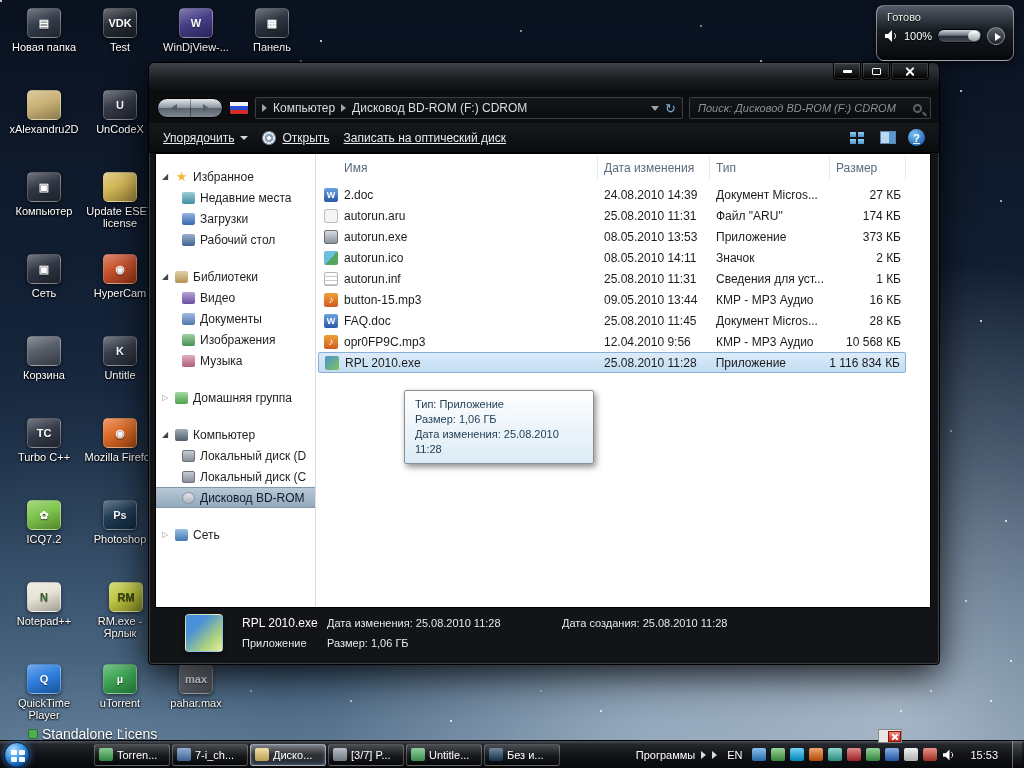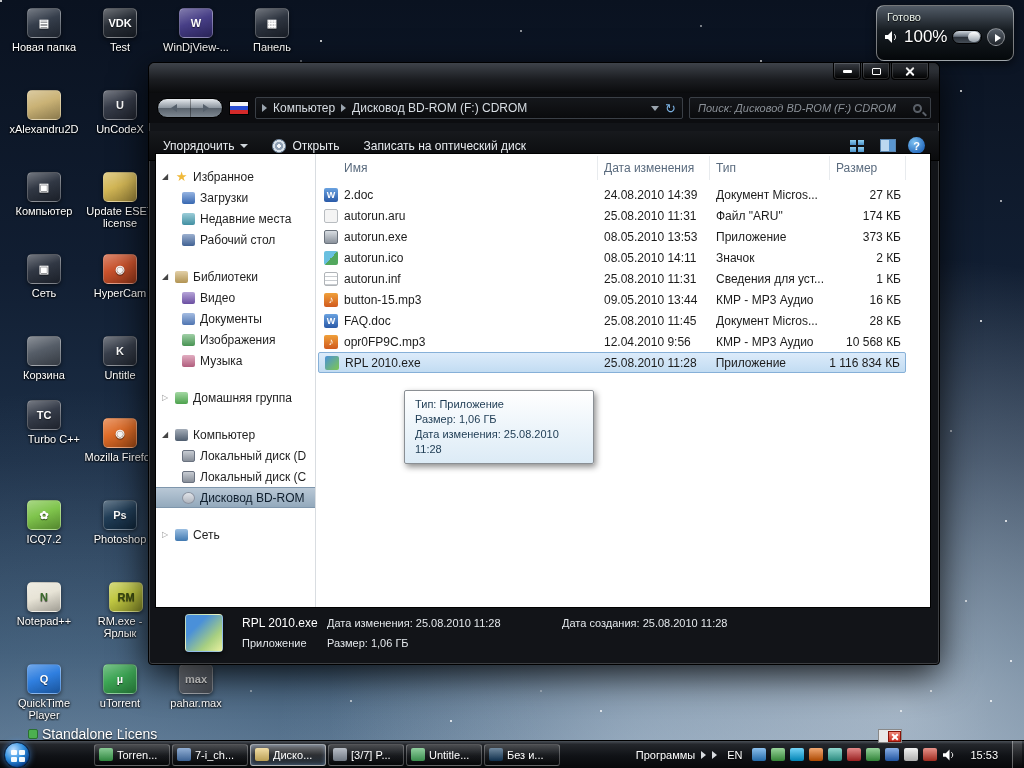--- a/index.html
+++ b/index.html
@@ -36,21 +36,21 @@
   .partial-label .dot{width:10px;height:10px;border-radius:2px;background:#4cb050;border:1px solid #2a7030;}
 
   
   .volume-popup{position:absolute;left:876px;top:5px;width:138px;height:56px;z-index:40;
     border-radius:8px;border:1px solid rgba(255,255,255,.45);
     background:linear-gradient(180deg,rgba(90,100,110,.9),rgba(25,30,35,.92) 45%,rgba(5,8,10,.95));
     box-shadow:0 3px 10px rgba(0,0,0,.6);padding:4px 8px;}
   .vp-title{font-size:11px;color:#e8f0e8;text-shadow:0 1px 1px #000;padding:1px 2px;}
   .vp-body{display:flex;align-items:center;gap:5px;margin-top:3px;}
   .vp-speaker svg{display:block;}
-  .vp-level{font-size:17px;color:#fff;text-shadow:0 1px 1px #000;}
+  .vp-level{font-size:11px;color:#fff;text-shadow:0 1px 1px #000;}
   .vp-slider{flex:1;height:14px;border-radius:7px;border:1px solid #000;
     background:linear-gradient(180deg,#cfd6dd,#6a7480 45%,#2a3038 50%,#454d56);position:relative;}
   .vp-slider::after{content:"";position:absolute;right:1px;top:1px;width:12px;height:10px;border-radius:5px;
     background:linear-gradient(180deg,#fff,#98a2ac);}
   .vp-arrow{width:18px;height:18px;border-radius:50%;border:1px solid rgba(255,255,255,.4);
     background:linear-gradient(180deg,#5a626c,#20252b);position:relative;cursor:pointer;}
   .vp-arrow::after{content:"";position:absolute;left:7px;top:5px;border-left:6px solid #fff;
     border-top:4px solid transparent;border-bottom:4px solid transparent;}
 
   
@@ -85,23 +85,23 @@
   .crumb .csep{border-left:5px solid #9aa4ae;border-top:4px solid transparent;border-bottom:4px solid transparent;}
   .crumb .spacer{flex:1;}
   .crumb .dd{border-top:5px solid #9aa4ae;border-left:4px solid transparent;border-right:4px solid transparent;cursor:pointer;}
   .crumb .refresh{color:#7ab0e0;font-size:13px;cursor:pointer;}
   .searchbox{flex:1;height:22px;border:1px solid #3a3f46;background:linear-gradient(180deg,#15171b,#0a0b0d);
     border-radius:2px;display:flex;align-items:center;padding:0 8px;color:#8a9097;font-size:11px;
     font-style:italic;cursor:text;}
   .searchbox .mag{margin-left:auto;width:9px;height:9px;border:2px solid #5a6068;border-radius:50%;position:relative;}
   .searchbox .mag::after{content:"";position:absolute;left:7px;top:7px;width:5px;height:2px;background:#5a6068;transform:rotate(45deg);}
 
-  .toolbar{position:absolute;left:0;top:68px;right:0;height:30px;background:linear-gradient(180deg,#17191d,#0a0b0d);
-    display:flex;align-items:center;padding:0 14px;gap:24px;color:#e8ecf0;font-size:12px;
-    border-bottom:1px solid #000;}
+  .toolbar{position:absolute;left:0;top:60px;right:0;height:30px;background:linear-gradient(180deg,#17191d,#0a0b0d);
+    display:flex;align-items:center;padding:0 14px;gap:14px;color:#e8ecf0;font-size:12px;
+    border-bottom:1px solid #000;text-decoration:underline;}
   .tbtn{display:flex;align-items:center;gap:6px;cursor:pointer;white-space:nowrap;}
   .tbtn .dd{border-top:4px solid #cfd5db;border-left:4px solid transparent;border-right:4px solid transparent;}
   .disc-icon{width:14px;height:14px;border-radius:50%;
     background:radial-gradient(circle,#f4f7fa 16%,#8fa0b4 18% 42%,#d9e2ea 44% 58%,#7e92a8 60%);}
   .tool-right{margin-left:auto;display:flex;align-items:center;gap:12px;}
   .views-btn{display:flex;align-items:center;gap:4px;cursor:pointer;}
   .views-grid{width:14px;height:12px;background:
     linear-gradient(#8fd0f0,#4a90c8) left top/6px 5px no-repeat,
     linear-gradient(#8fd0f0,#4a90c8) right top/6px 5px no-repeat,
     linear-gradient(#8fd0f0,#4a90c8) left bottom/6px 5px no-repeat,
@@ -254,21 +254,21 @@
         <div class="dlabel">HyperCam</div>
       </div>
       <div class="dicon" style="left: 8px; top: 336px;">
         <div class="dicon-img" style="background-color: rgb(77, 85, 96);"></div>
         <div class="dlabel">Корзина</div>
       </div>
       <div class="dicon" style="left: 84px; top: 336px;">
         <div class="dicon-img" style="background-color: rgb(46, 53, 66);">K</div>
         <div class="dlabel">Untitle</div>
       </div>
-      <div class="dicon" style="left: 8px; top: 400px; text-align: right;">
+      <div class="dicon" style="left: 8px; top: 418px;">
         <div class="dicon-img" style="background-color: rgb(43, 50, 64);">TC</div>
         <div class="dlabel">Turbo C++</div>
       </div>
       <div class="dicon" style="left: 84px; top: 418px;">
         <div class="dicon-img" style="background-color: rgb(224, 102, 30);">◉</div>
         <div class="dlabel">Mozilla Firefox</div>
       </div>
       <div class="dicon" style="left: 8px; top: 500px;">
         <div class="dicon-img" style="background-color: rgb(120, 193, 66);">✿</div>
         <div class="dlabel">ICQ7.2</div>
@@ -387,26 +387,26 @@
 
     <div class="main">
       <div class="sidebar" id="sidebar">
           <div class="sb-sec">
             <div class="sb-item">
               <span class="tri tri-open">◢</span>
               <span class="ic ic-star">★</span>
               <span class="sb-label">Избранное</span>
             </div>
             <div class="sb-item sb-child">
+              <span class="ic ic-recent"></span>
+              <span class="sb-label">Недавние места</span>
+            </div>
+            <div class="sb-item sb-child">
               <span class="ic ic-downloads"></span>
               <span class="sb-label">Загрузки</span>
-            </div>
-            <div class="sb-item sb-child">
-              <span class="ic ic-recent"></span>
-              <span class="sb-label">Недавние места</span>
             </div>
             <div class="sb-item sb-child">
               <span class="ic ic-desktop"></span>
               <span class="sb-label">Рабочий стол</span>
             </div>
           </div>
           <div class="sb-sec">
             <div class="sb-item">
               <span class="tri tri-open">◢</span>
               <span class="ic ic-libraries"></span>

